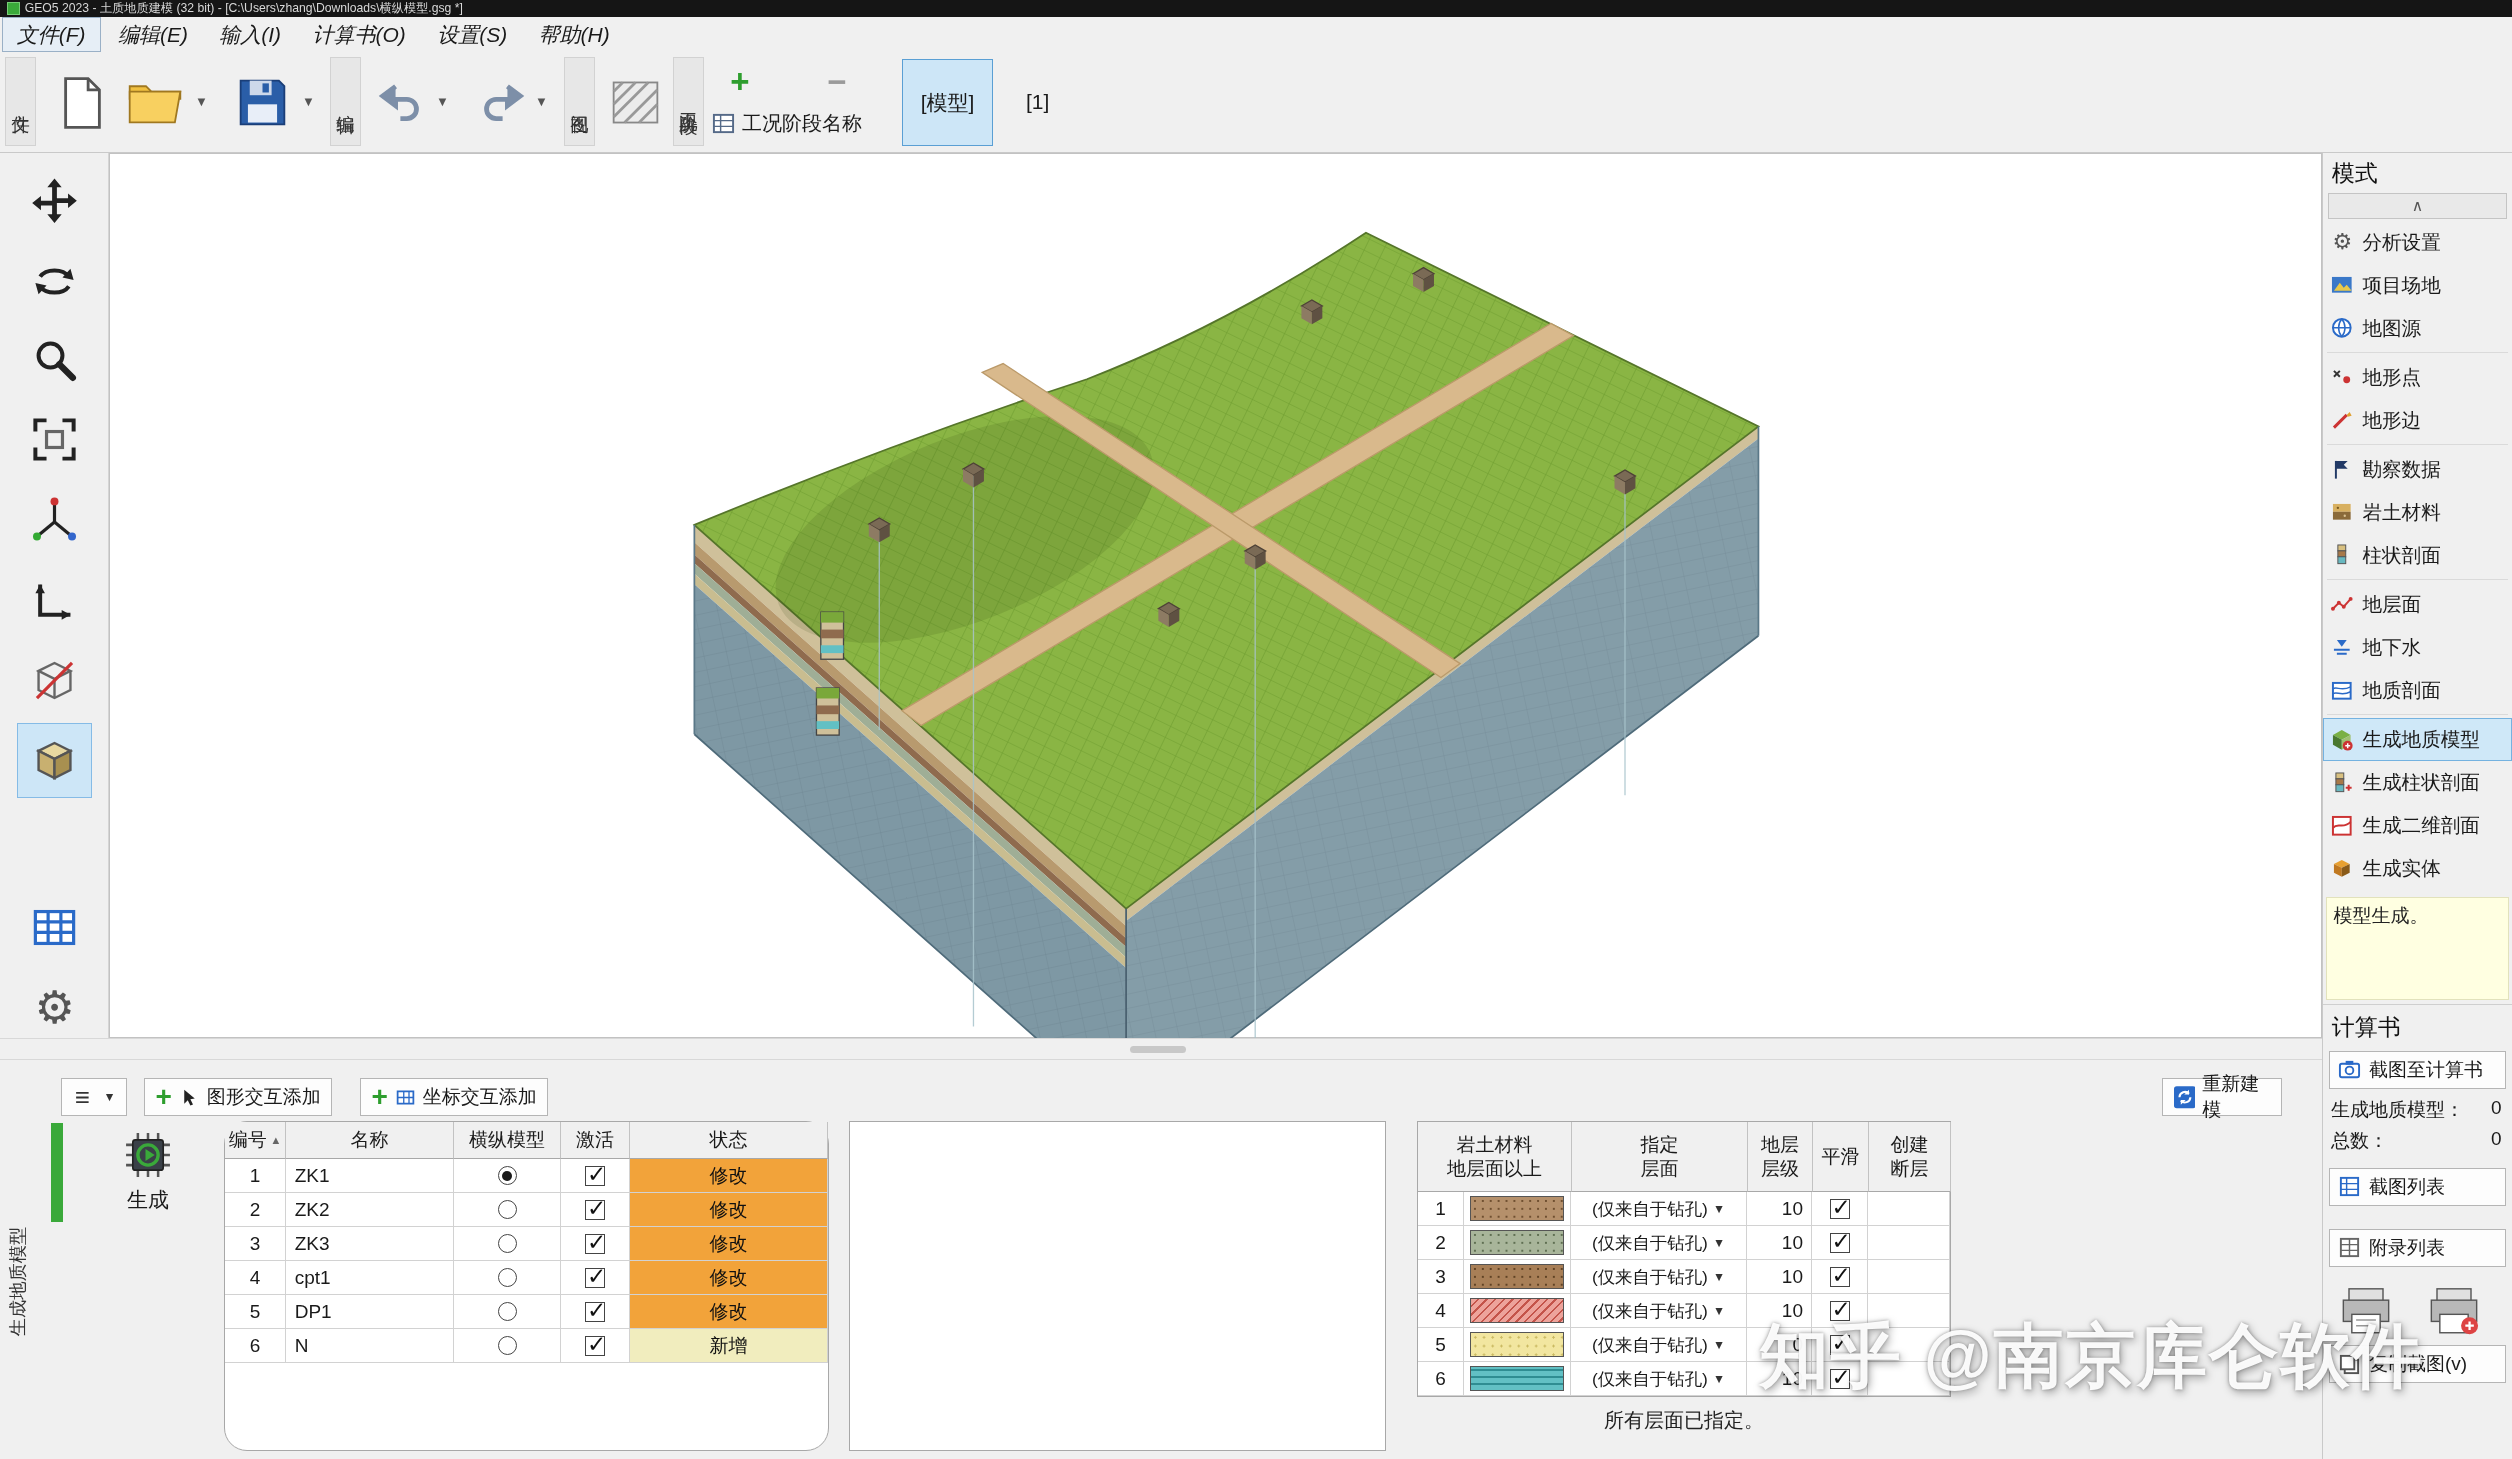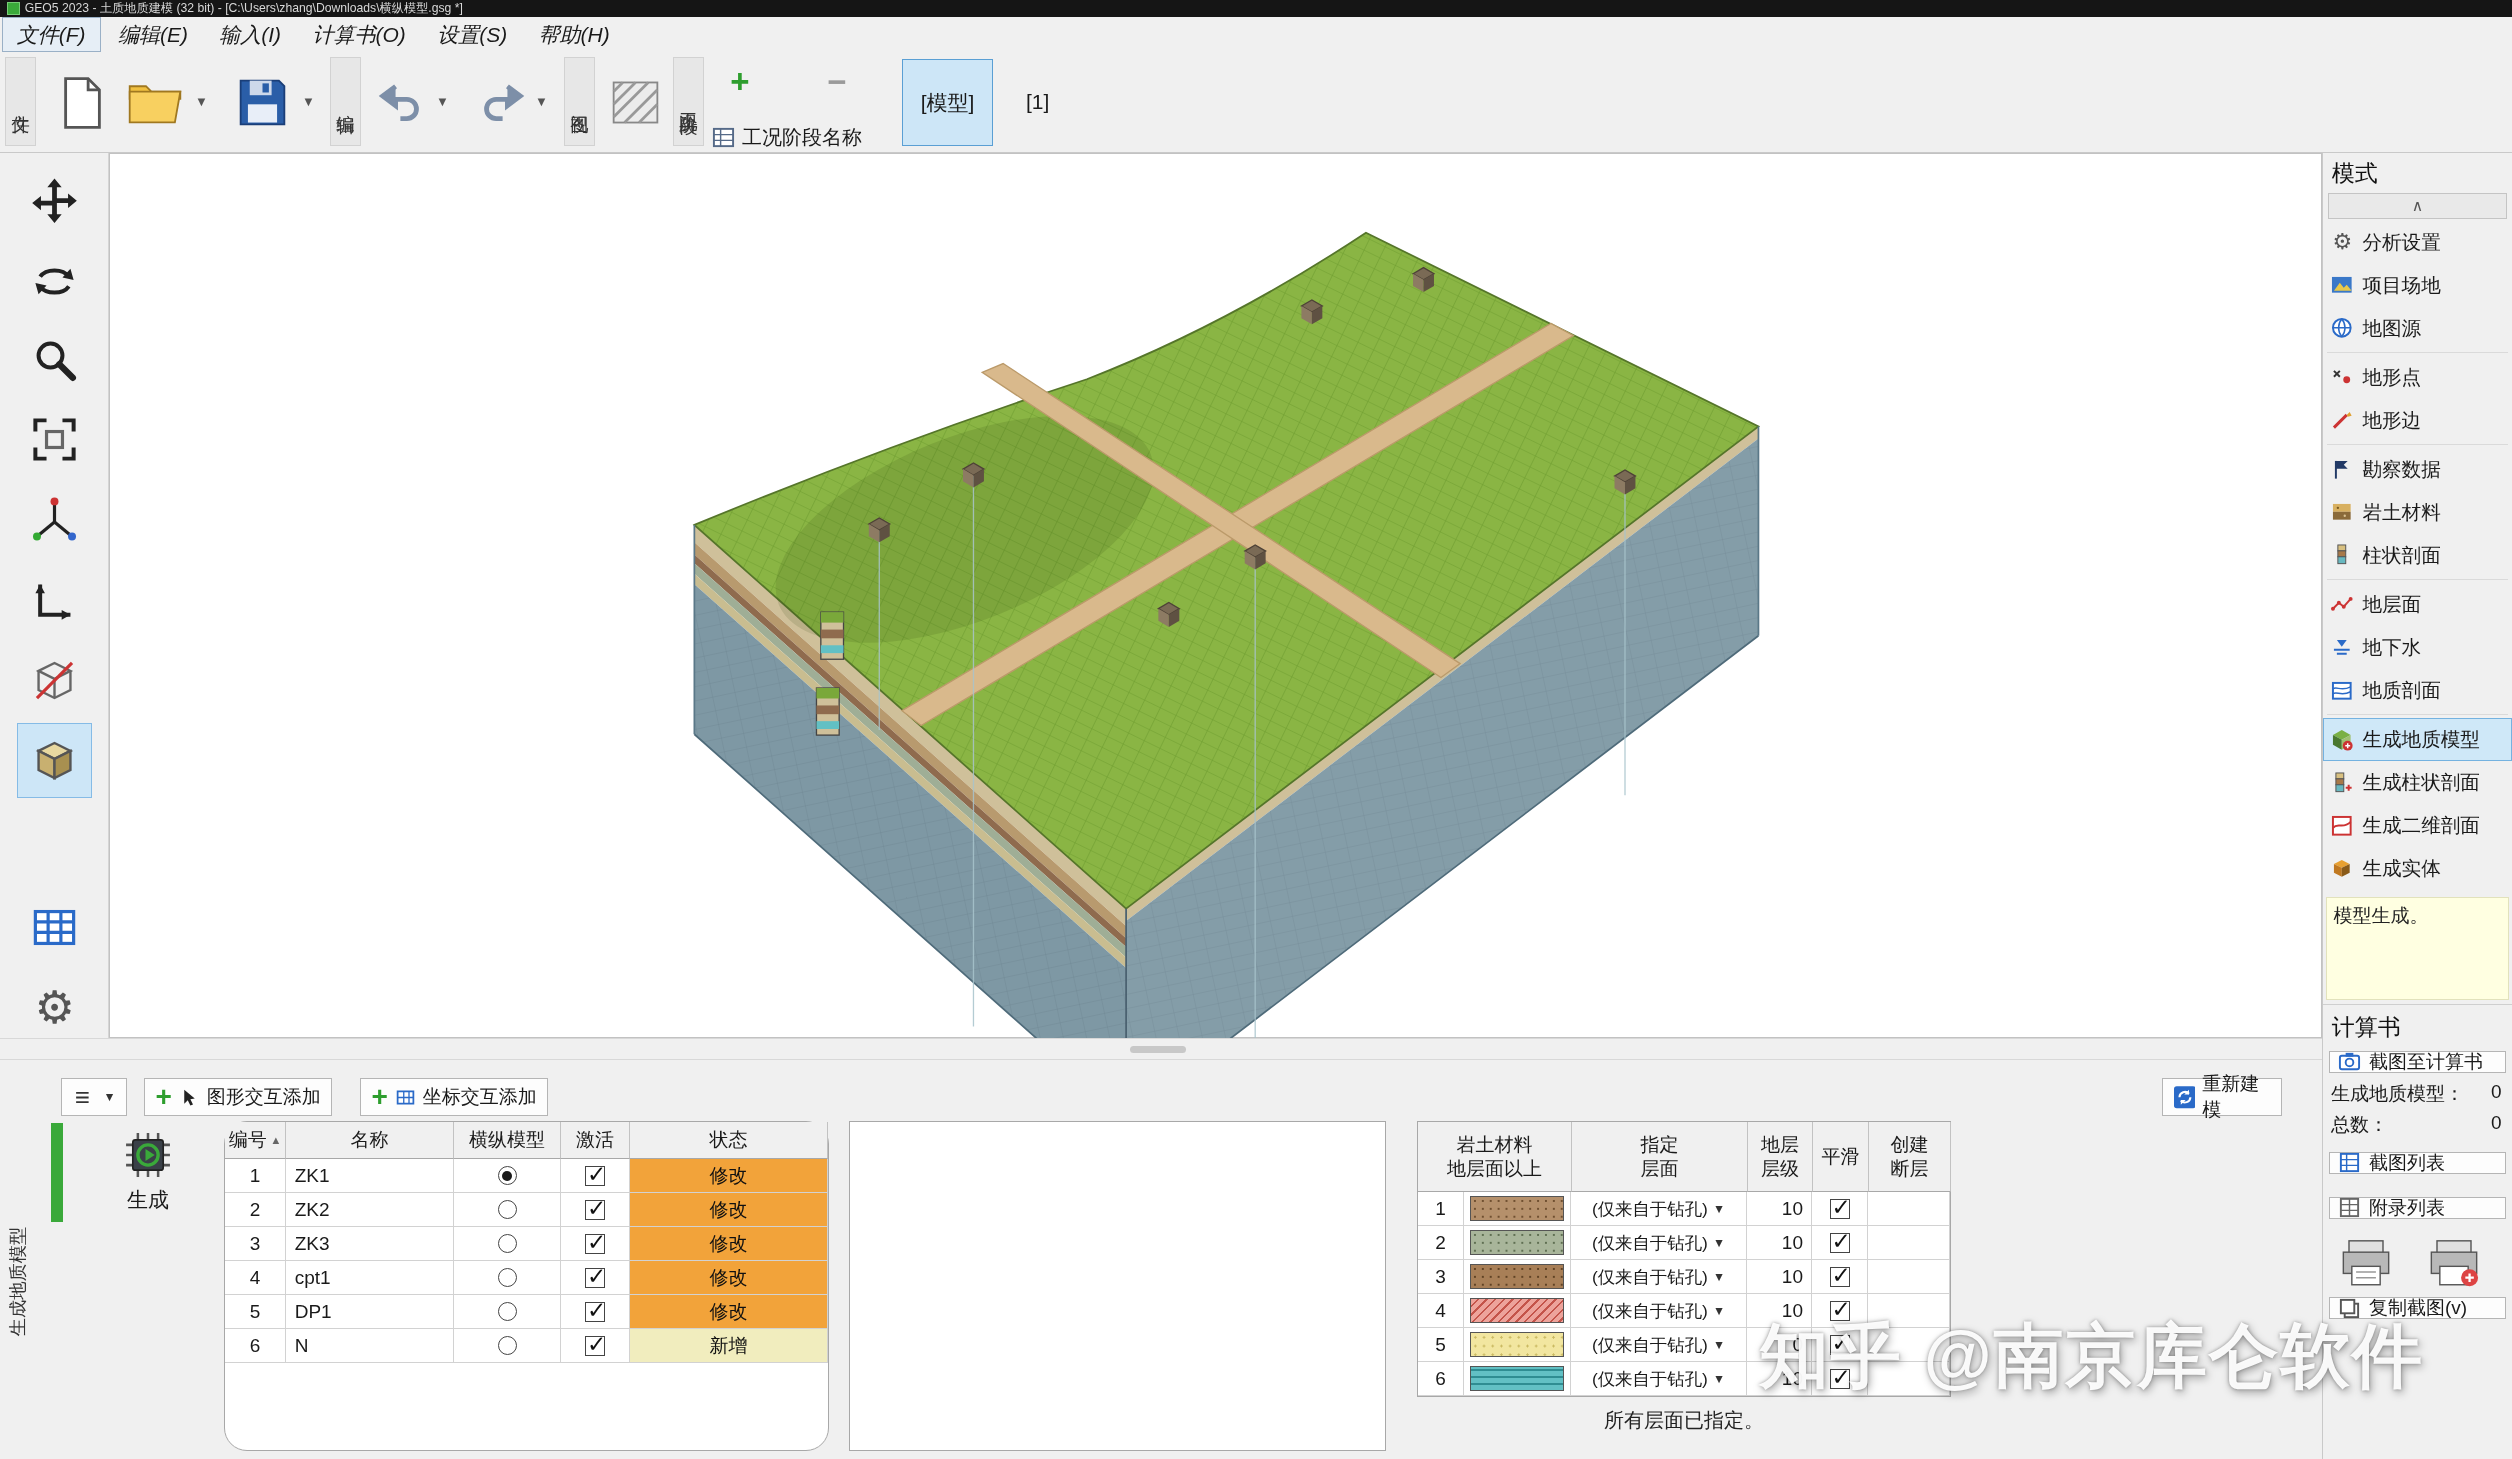--- a/index.html
+++ b/index.html
@@ -49,21 +49,21 @@
   .mp-collapse{margin:1.7px 5.2px;height:24.4px;background:#e9e9e9;border:0.9px solid #c4c4c4;display:flex;align-items:center;justify-content:center;font-size:15.7px;color:#555;}
   .mp-item{height:43px;display:flex;align-items:center;gap:7.9px;padding:0 6.1px;font-size:19.6px;white-space:nowrap;border:0.9px solid transparent;box-sizing:border-box;}
   .mp-item[data-selected="true"]{background:#cfe8f8;border:0.9px solid #74b2e0;}
   .mp-ic{width:24.4px;height:24.4px;display:flex;align-items:center;justify-content:center;flex:none;}
   .mp-ic svg{width:23.6px;height:23.6px;}
   .mp-sep{height:0.9px;background:#dadada;margin:2.6px 4.4px;}
   .mp-status{margin:7px 2.6px 0 2.6px;height:103px;background:#ffffe1;border:0.9px solid #e2e2bc;font-size:19px;padding:5.2px 7px;box-sizing:border-box;color:#222;}
 
   .report{border-top:0.9px solid #cfcfcf;margin-top:4px;}
   .rp-title{font-size:23px;padding:7px 8.7px 3.5px 8.7px;color:#111;}
-  .rp-btn{margin:4.4px 6.1px;height:22px;background:#fdfdfd;border:0.9px solid #b5b5b5;display:flex;align-items:center;gap:7.9px;
+  .rp-btn{margin:4.4px 6.1px;height:38px;background:#fdfdfd;border:0.9px solid #b5b5b5;display:flex;align-items:center;gap:7.9px;
           font-size:19px;padding:0 7.9px;box-sizing:border-box;}
   .rp-row{display:flex;justify-content:space-between;font-size:19px;padding:3.5px 10.5px 1.7px 7.9px;}
   .rp-printers{display:flex;gap:30px;margin:19px 0 8.7px 14px;}
   .rp-printers svg{width:58px;height:51px;}
 
   
   .bottompanel{position:absolute;left:0;top:1060px;width:2322px;height:400px;background:#f0f0f0;}
   .side-label{position:absolute;left:-66px;top:209px;width:166px;transform:rotate(-90deg);font-size:18.3px;color:#333;text-align:center;white-space:nowrap;}
   .bp-btn{position:absolute;top:18.3px;height:38px;background:#fdfdfd;border:0.9px solid #b5b5b5;display:flex;align-items:center;gap:7px;
           font-size:19px;padding:0 10.5px;box-sizing:border-box;}
@@ -182,21 +182,21 @@
           <line x1="16" y1="50" x2="52" y2="14"></line>
           <line x1="32" y1="50" x2="52" y2="30"></line>
         </g>
       </svg>
   </div>
 
   <div class="vtab" style="left:673px;">工况阶段</div>
 
   <div class="stage-small" style="left:721px;top:10.5px;color:#2e9e2e;">+</div>
   <div class="stage-small" style="left:818px;top:10.5px;color:#9a9a9a;">−</div>
-  <div class="stage-name" style="left:712px;top:72px;">
+  <div class="stage-name" style="left:712px;top:58px;">
     <svg width="23" height="23" viewBox="0 0 24 24">
         <rect x="2" y="3" width="20" height="18" fill="#fff" stroke="#556a88" stroke-width="2"></rect>
         <path d="M2 9h20M2 15h20M9 3v18" stroke="#556a88" stroke-width="1.5"></path>
       </svg>
     <span>工况阶段名称</span>
   </div>
 
   <div class="model-btn" style="left:902px;">[模型]</div>
   <div class="stage-num" style="left:1026px;">[1]</div>
 </div>

